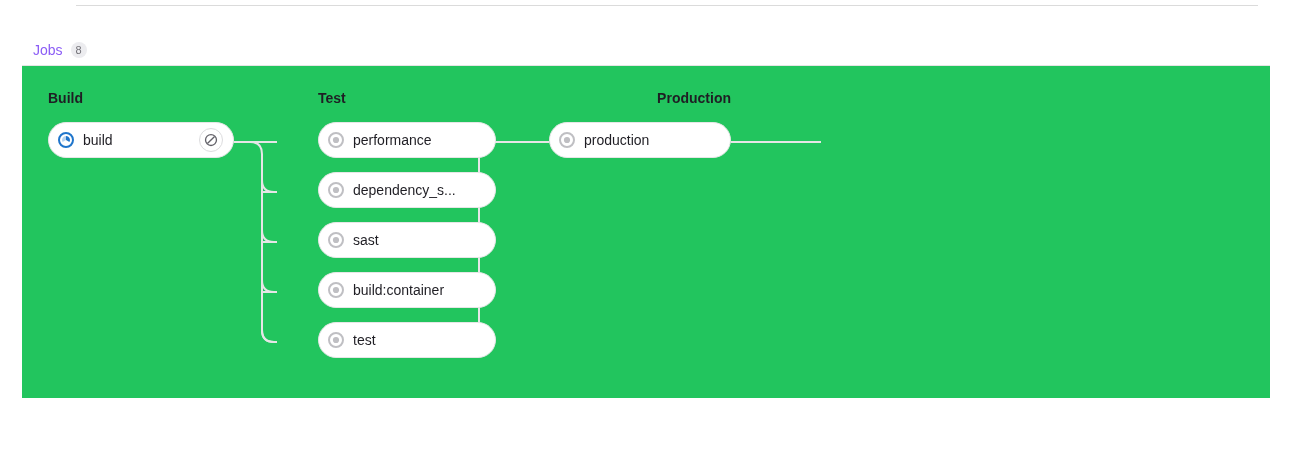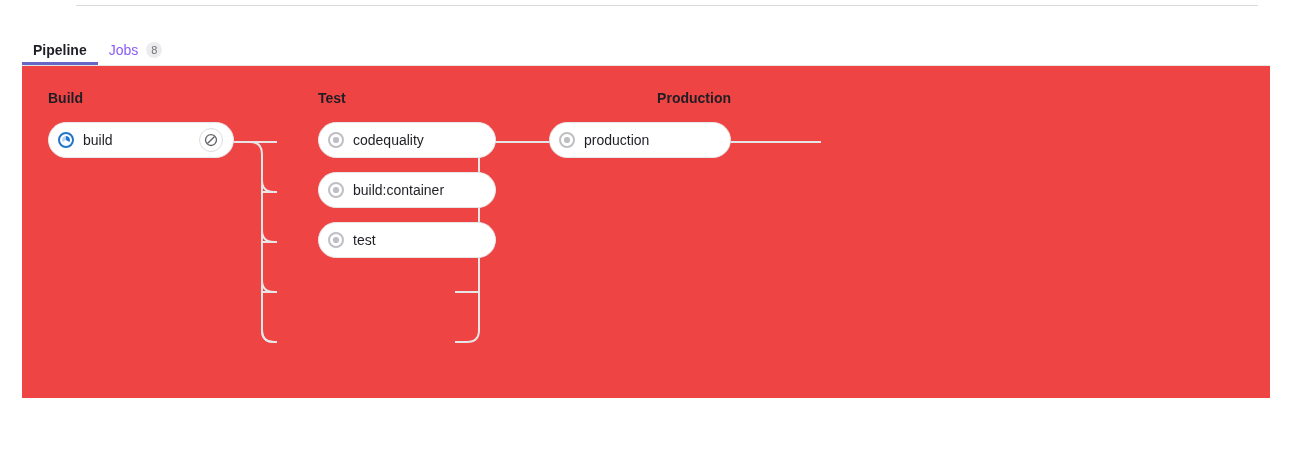--- a/index.html
+++ b/index.html
@@ -84,21 +84,21 @@
     box-sizing: border-box;
   }
 
   
   .graph-panel {
     position: absolute;
     left: 22px;
     top: 66px;
     width: 1248px;
     height: 332px;
-    background: #ef4444;
+    background: #22c55e;
     overflow: hidden;
   }
 
   .stage {
     position: absolute;
     top: 0;
   }
   .stage-title {
     font-size: 14px;
     font-weight: bold;
@@ -189,23 +189,20 @@
     stroke-width: 2;
   }
 </style>
 </head>
 <body>
 
 <div class="top-rule"></div>
 
 <div class="tab-bar">
 
-  <div class="tab active">
-    <span class="tab-label">Pipeline</span>
-  </div>
 
   <div class="tab inactive">
     <span class="tab-label">Jobs</span>
     <span class="tab-badge">8</span>
   </div>
 
 </div>
 
 <div class="graph-panel">
 
@@ -259,24 +256,42 @@
     <div class="stage-title">Test</div>
     <div class="stage-jobs">
 
       <div class="job job-w-test">
         <span class="status-icon">
           <svg viewBox="0 0 16 16" width="16" height="16">
             <circle cx="8" cy="8" r="7" fill="none" stroke="#bfbfc3" stroke-width="2"></circle>
             <circle cx="8" cy="8" r="3.1" fill="#bfbfc3"></circle>
           </svg>
         </span>
-        <span class="job-name">codequality</span>
-      </div>
-
-
+        <span class="job-name">performance</span>
+      </div>
+
+      <div class="job job-w-test">
+        <span class="status-icon">
+          <svg viewBox="0 0 16 16" width="16" height="16">
+            <circle cx="8" cy="8" r="7" fill="none" stroke="#bfbfc3" stroke-width="2"></circle>
+            <circle cx="8" cy="8" r="3.1" fill="#bfbfc3"></circle>
+          </svg>
+        </span>
+        <span class="job-name">dependency_s...</span>
+      </div>
+
+      <div class="job job-w-test">
+        <span class="status-icon">
+          <svg viewBox="0 0 16 16" width="16" height="16">
+            <circle cx="8" cy="8" r="7" fill="none" stroke="#bfbfc3" stroke-width="2"></circle>
+            <circle cx="8" cy="8" r="3.1" fill="#bfbfc3"></circle>
+          </svg>
+        </span>
+        <span class="job-name">sast</span>
+      </div>
 
       <div class="job job-w-test">
         <span class="status-icon">
           <svg viewBox="0 0 16 16" width="16" height="16">
             <circle cx="8" cy="8" r="7" fill="none" stroke="#bfbfc3" stroke-width="2"></circle>
             <circle cx="8" cy="8" r="3.1" fill="#bfbfc3"></circle>
           </svg>
         </span>
         <span class="job-name">build:container</span>
       </div>

